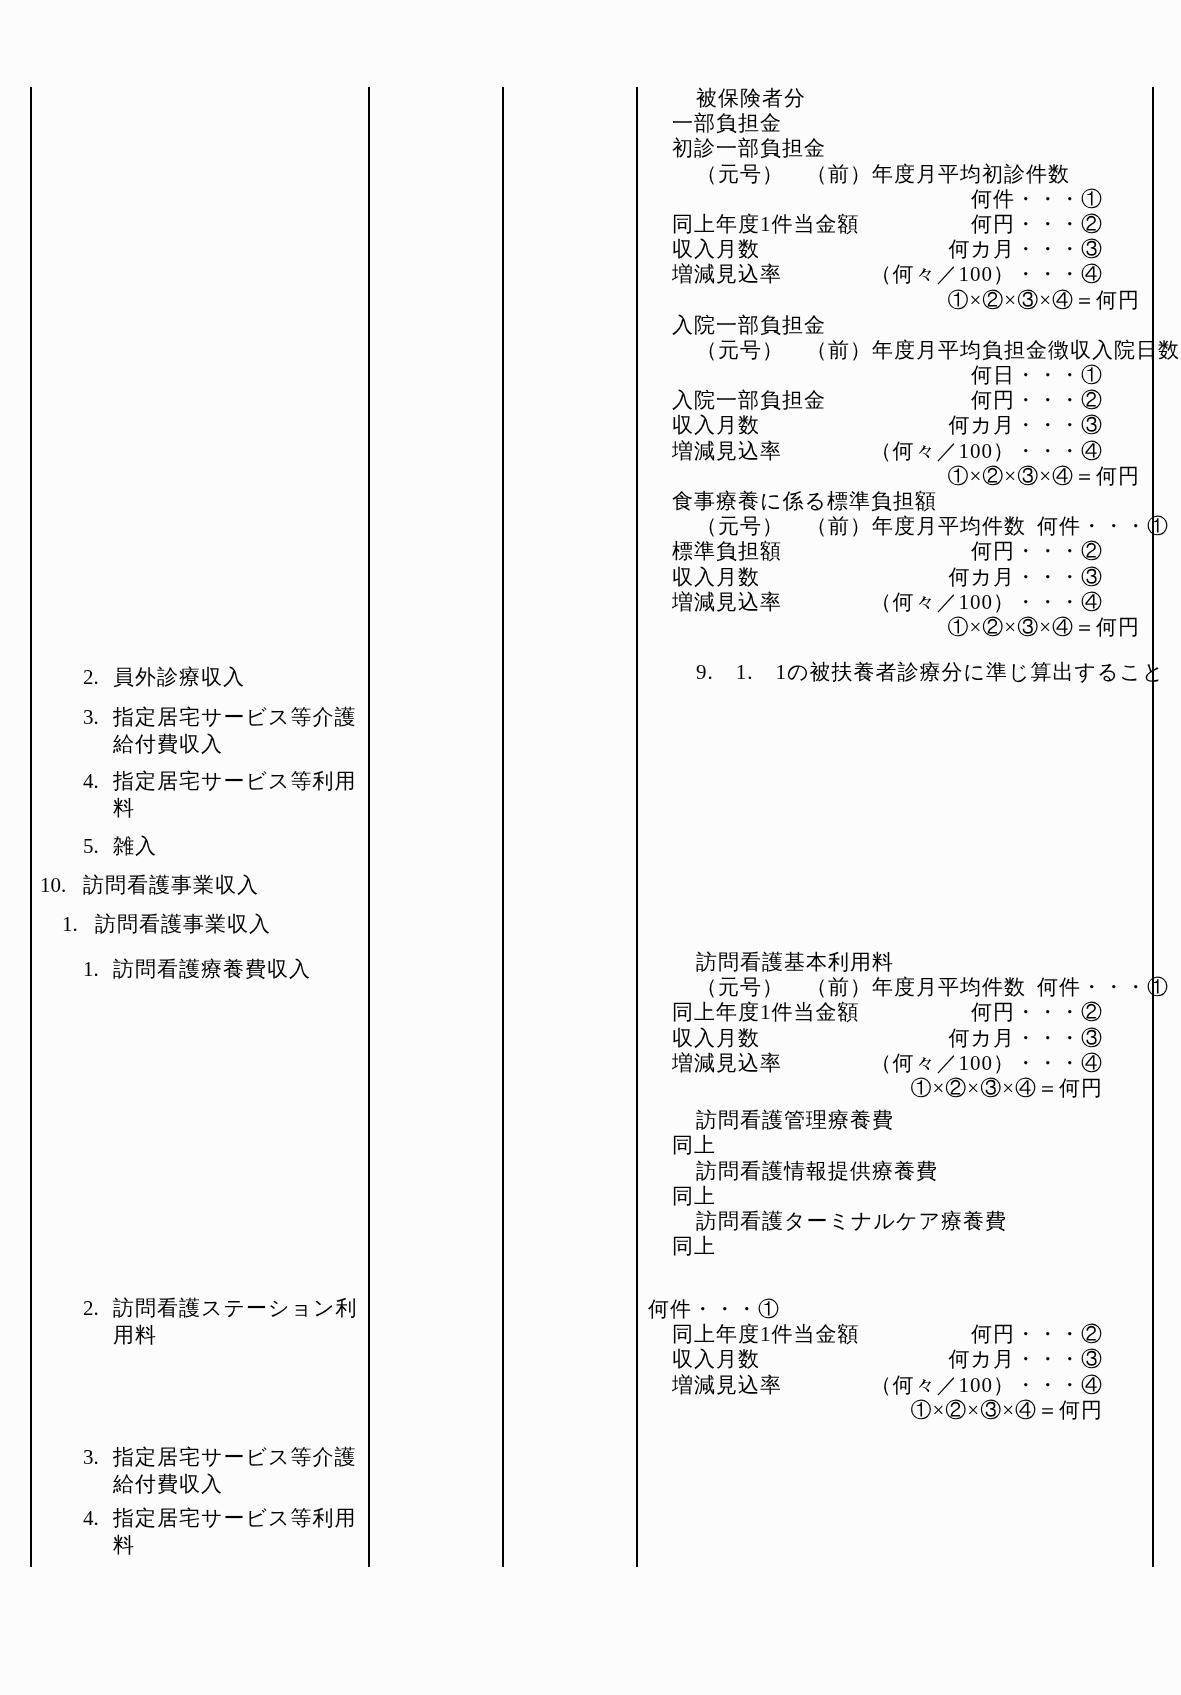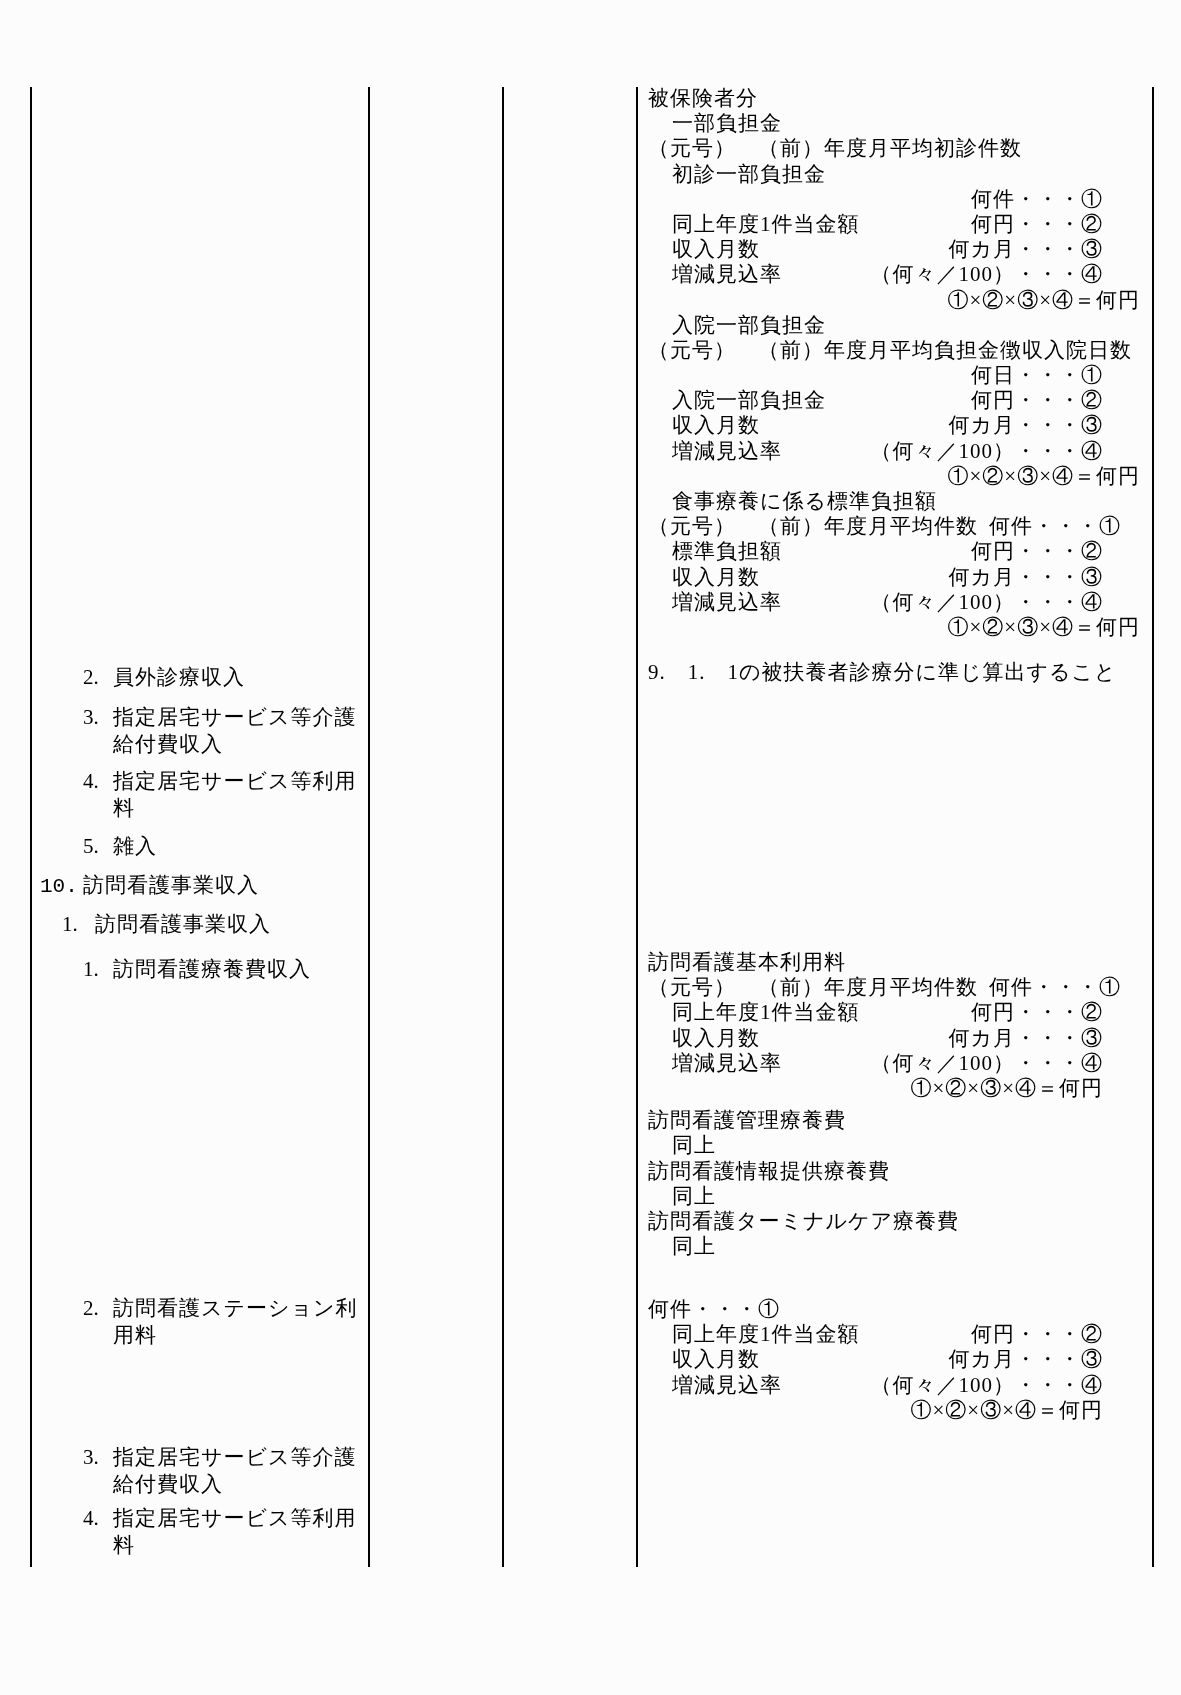--- a/index.html
+++ b/index.html
@@ -15,58 +15,58 @@
   .vline{position:absolute;width:2px;background:#000;}
   .lrow{position:absolute;height:26px;line-height:26px;white-space:nowrap;letter-spacing:1px;}
   .lrow .num{display:inline-block;letter-spacing:0;}
   .rblock{position:absolute;left:648px;width:455px;}
   .line{height:25.2px;line-height:25.2px;white-space:nowrap;display:flex;letter-spacing:1px;}
   .line.plain{justify-content:flex-start;}
   .line.right,.line.formula{justify-content:flex-end;}
   .line.formula.wide{margin-right:-37px;}
   .line.pair{justify-content:space-between;gap:11px;}
   .ind1{padding-left:24px;}
-  .ind0{padding-left:0;}
+  .ind0{padding-left:0;margin-left:48px;}
 </style>
 </head>
 <body>
 
 <div id="page">
     <div class="vline" style="left: 30px; top: 87px; height: 1480px;"></div>
     <div class="vline" style="left: 368px; top: 87px; height: 1480px;"></div>
     <div class="vline" style="left: 502px; top: 87px; height: 1480px;"></div>
     <div class="vline" style="left: 636px; top: 87px; height: 1480px;"></div>
     <div class="vline" style="left: 1152px; top: 87px; height: 1480px;"></div>
     <div class="lrow" style="left: 83px; top: 664px;"><span class="num" style="width: 30px;">2.</span><span>員外診療収入</span></div>
     <div class="lrow" style="left: 83px; top: 704px;"><span class="num" style="width: 30px;">3.</span><span>指定居宅サービス等介護</span></div>
     <div class="lrow" style="left: 113px; top: 731px;"><span>給付費収入</span></div>
     <div class="lrow" style="left: 83px; top: 768px;"><span class="num" style="width: 30px;">4.</span><span>指定居宅サービス等利用</span></div>
     <div class="lrow" style="left: 113px; top: 795px;"><span>料</span></div>
     <div class="lrow" style="left: 83px; top: 833px;"><span class="num" style="width: 30px;">5.</span><span>雑入</span></div>
-    <div class="lrow" style="left: 40px; top: 872px;"><span class="num" style="width: 43px; font-family: Liberation Mono, monospace;">10.</span><span>訪問看護事業収入</span></div>
+    <div class="lrow" style="left: 40px; top: 872px;"><span class="num" style="width: 43px;">10.</span><span>訪問看護事業収入</span></div>
     <div class="lrow" style="left: 62px; top: 911px;"><span class="num" style="width: 33px;">1.</span><span>訪問看護事業収入</span></div>
     <div class="lrow" style="left: 83px; top: 956px;"><span class="num" style="width: 30px;">1.</span><span>訪問看護療養費収入</span></div>
     <div class="lrow" style="left: 83px; top: 1295px;"><span class="num" style="width: 30px;">2.</span><span>訪問看護ステーション利</span></div>
     <div class="lrow" style="left: 113px; top: 1322px;"><span>用料</span></div>
     <div class="lrow" style="left: 83px; top: 1444px;"><span class="num" style="width: 30px;">3.</span><span>指定居宅サービス等介護</span></div>
     <div class="lrow" style="left: 113px; top: 1471px;"><span>給付費収入</span></div>
     <div class="lrow" style="left: 83px; top: 1505px;"><span class="num" style="width: 30px;">4.</span><span>指定居宅サービス等利用</span></div>
     <div class="lrow" style="left: 113px; top: 1532px;"><span>料</span></div>
     <div class="rblock" style="top: 86px;">
       <div class="line plain">
         <span class="ind0">被保険者分</span>
       </div>
       <div class="line plain">
         <span class="ind1">一部負担金</span>
       </div>
       <div class="line plain">
-        <span class="ind0">（元号）　（前）年度月平均初診件数</span>
+        <span class="ind1">初診一部負担金</span>
       </div>
       <div class="line plain">
-        <span class="ind1">初診一部負担金</span>
+        <span class="ind0">（元号）　（前）年度月平均初診件数</span>
       </div>
       <div class="line right">
         <span class="ind0">何件・・・①</span>
       </div>
       <div class="line pair">
         <span class="lab ind1">同上年度1件当金額</span>
         <span class="val">何円・・・②</span>
       </div>
       <div class="line pair">
         <span class="lab ind1">収入月数</span>

